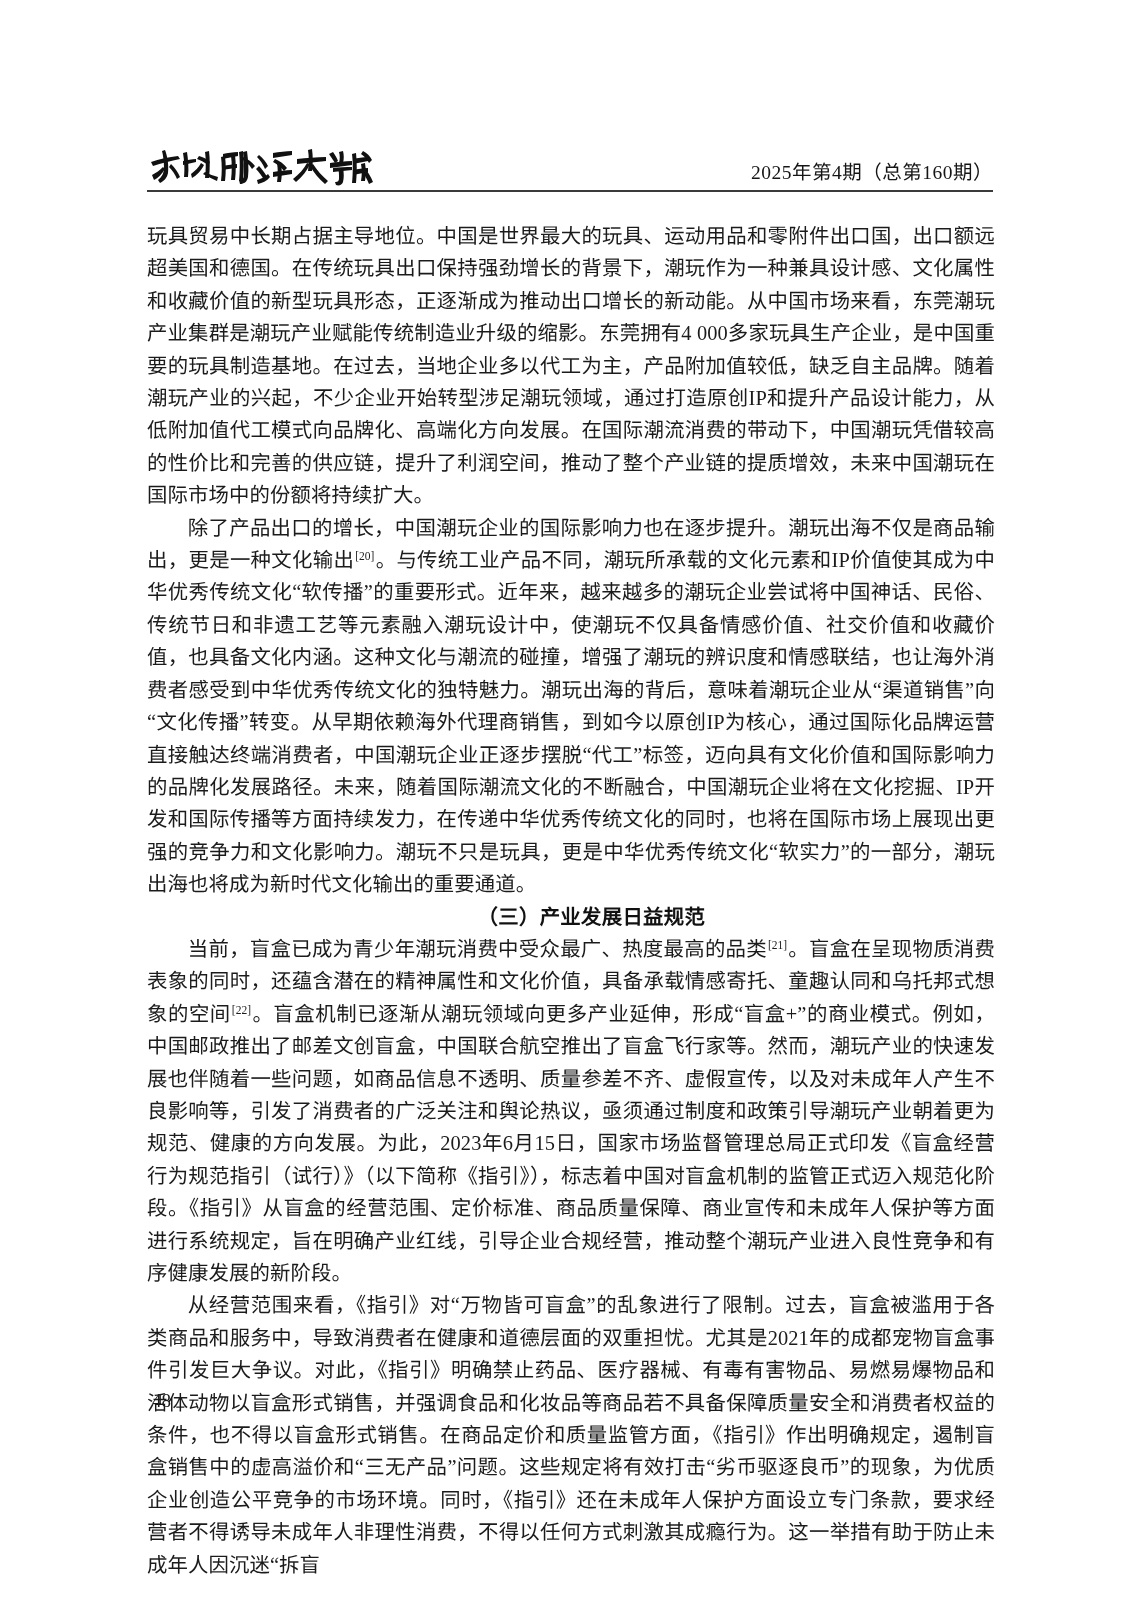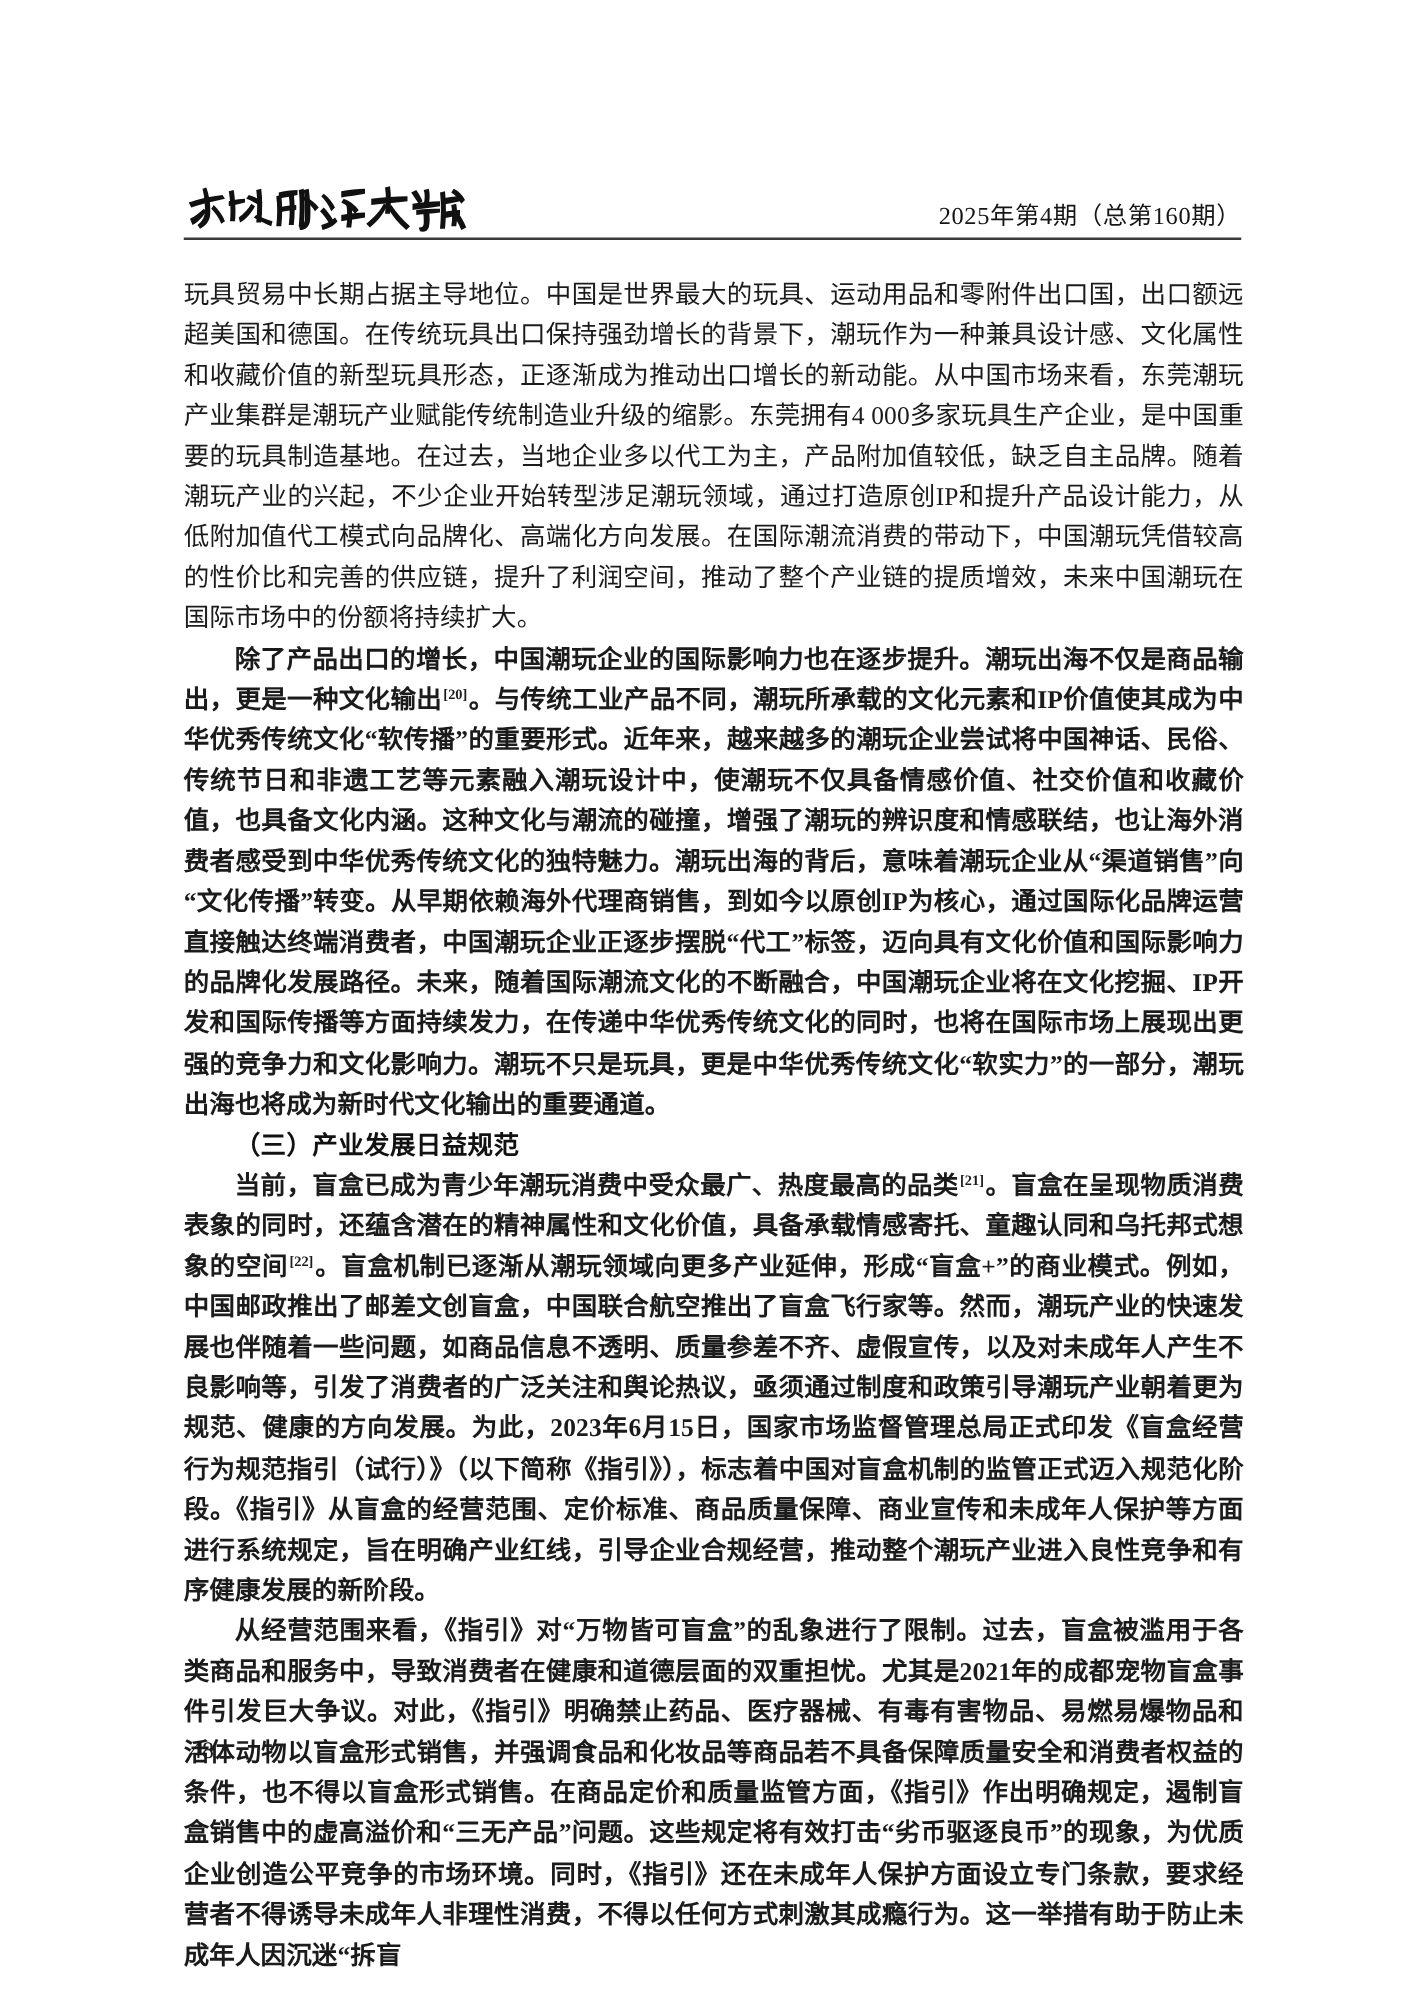--- a/index.html
+++ b/index.html
@@ -64,30 +64,31 @@
     margin: 0;
     font-size: 20.4px;
     line-height: 32.4px;
     text-align: justify;
     text-align-last: left;
     text-justify: inter-character;
     letter-spacing: 0.1px;
     font-family: "Liberation Serif", "DejaVu Serif", serif;
     color: #1b1b1b;
   }
-  p.indent { text-indent: 2em; font-weight: bold; }
+  p.indent { text-indent: 2em; }
   h3.section-head {
     margin: 0;
     font-size: 20.4px;
     line-height: 32.4px;
     font-weight: bold;
     text-indent: 2em;
     font-family: "Liberation Sans", "DejaVu Sans", sans-serif;
     color: #111111;
     letter-spacing: 0.3px;
+    text-align: center;
   }
   sup.cite {
     font-size: 11.5px;
     vertical-align: 0.62em;
     line-height: 0;
     letter-spacing: 0;
     padding: 0 1px;
   }
 
   

